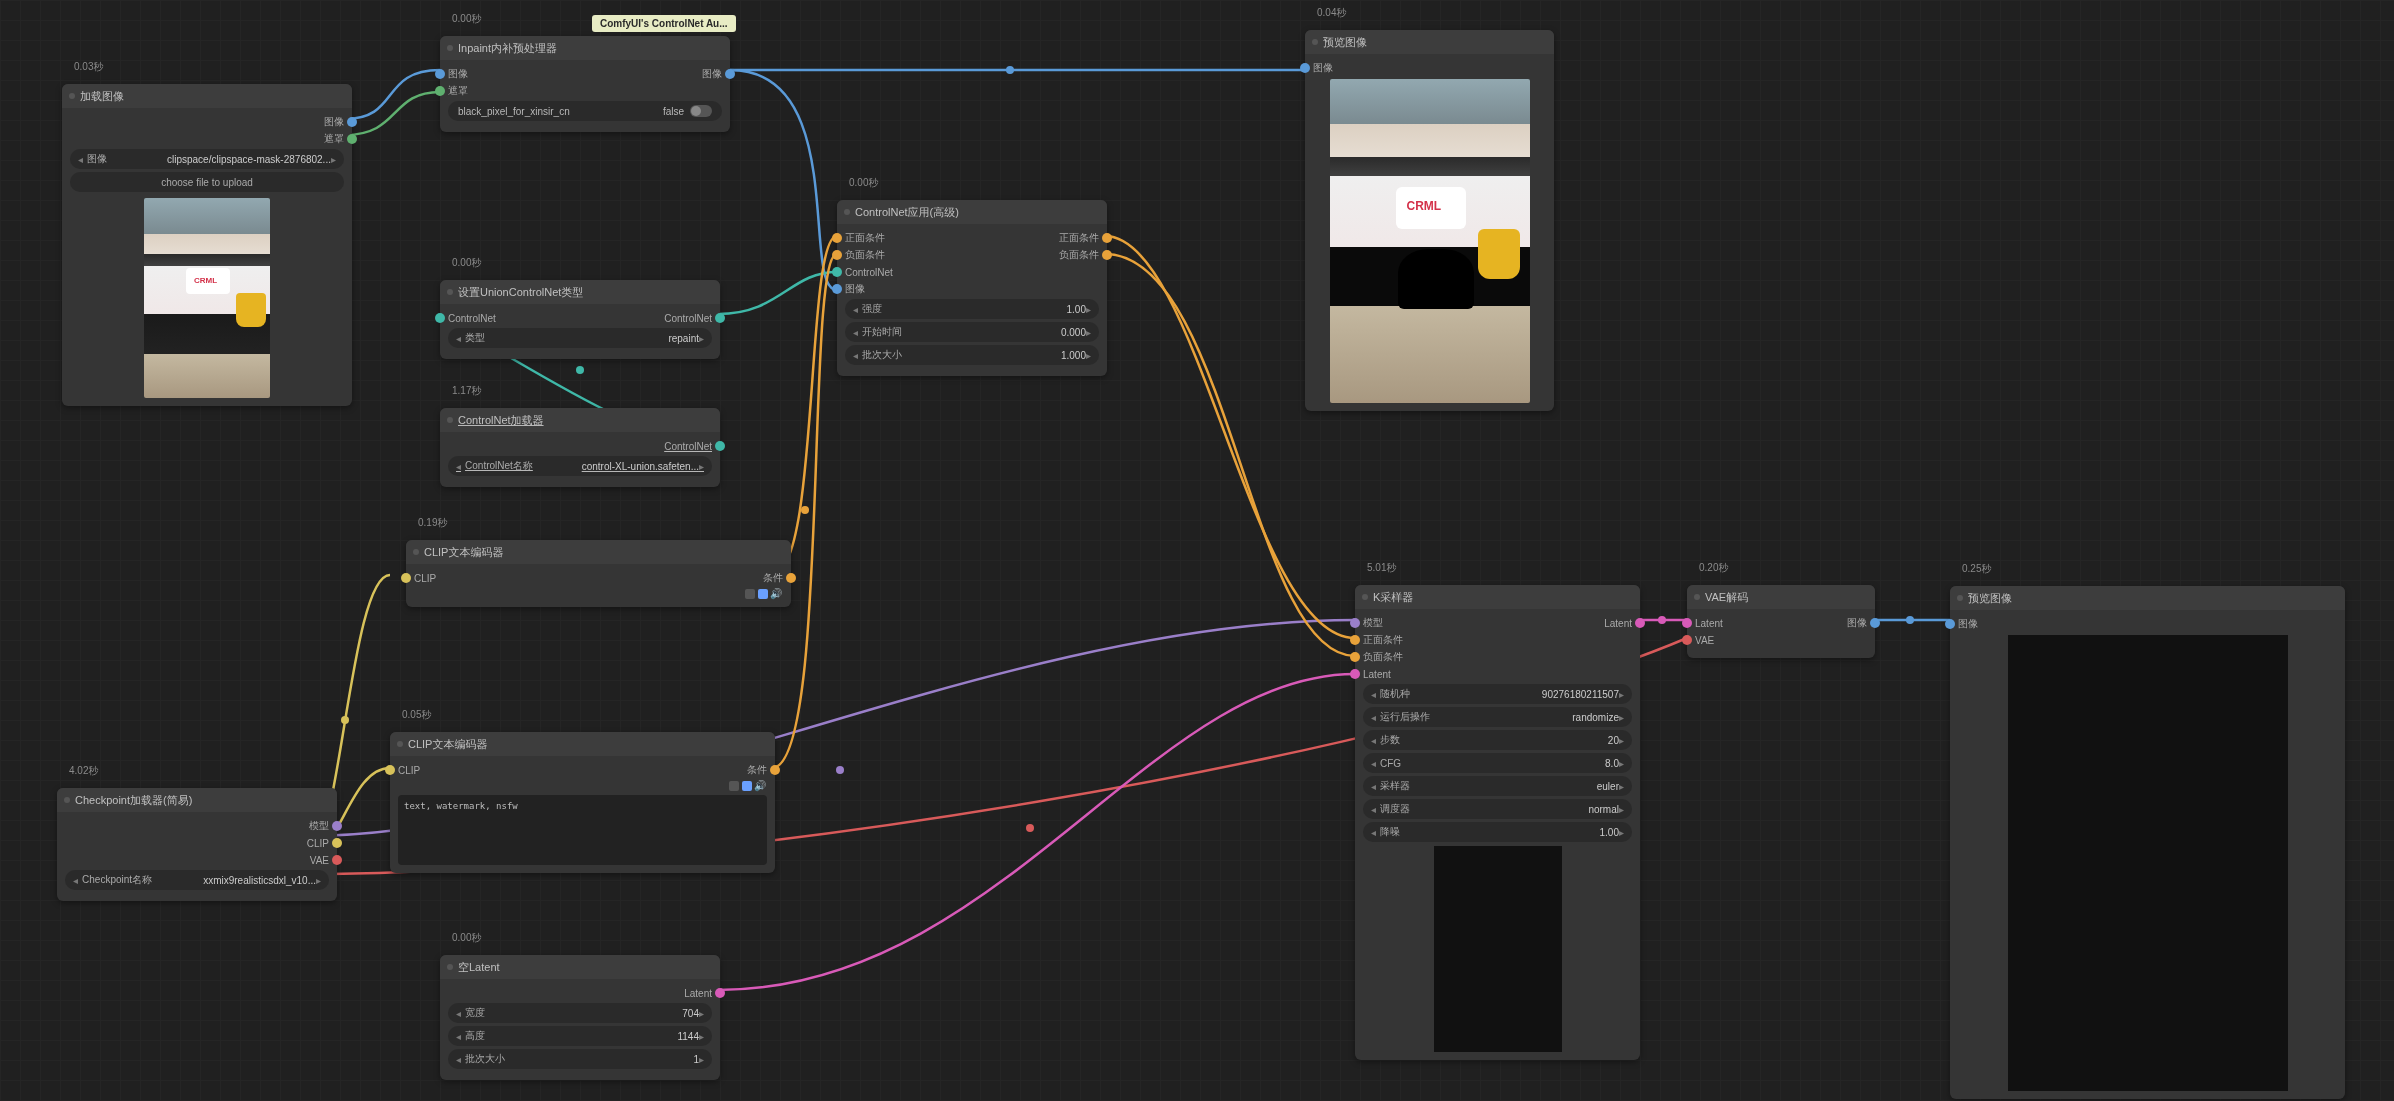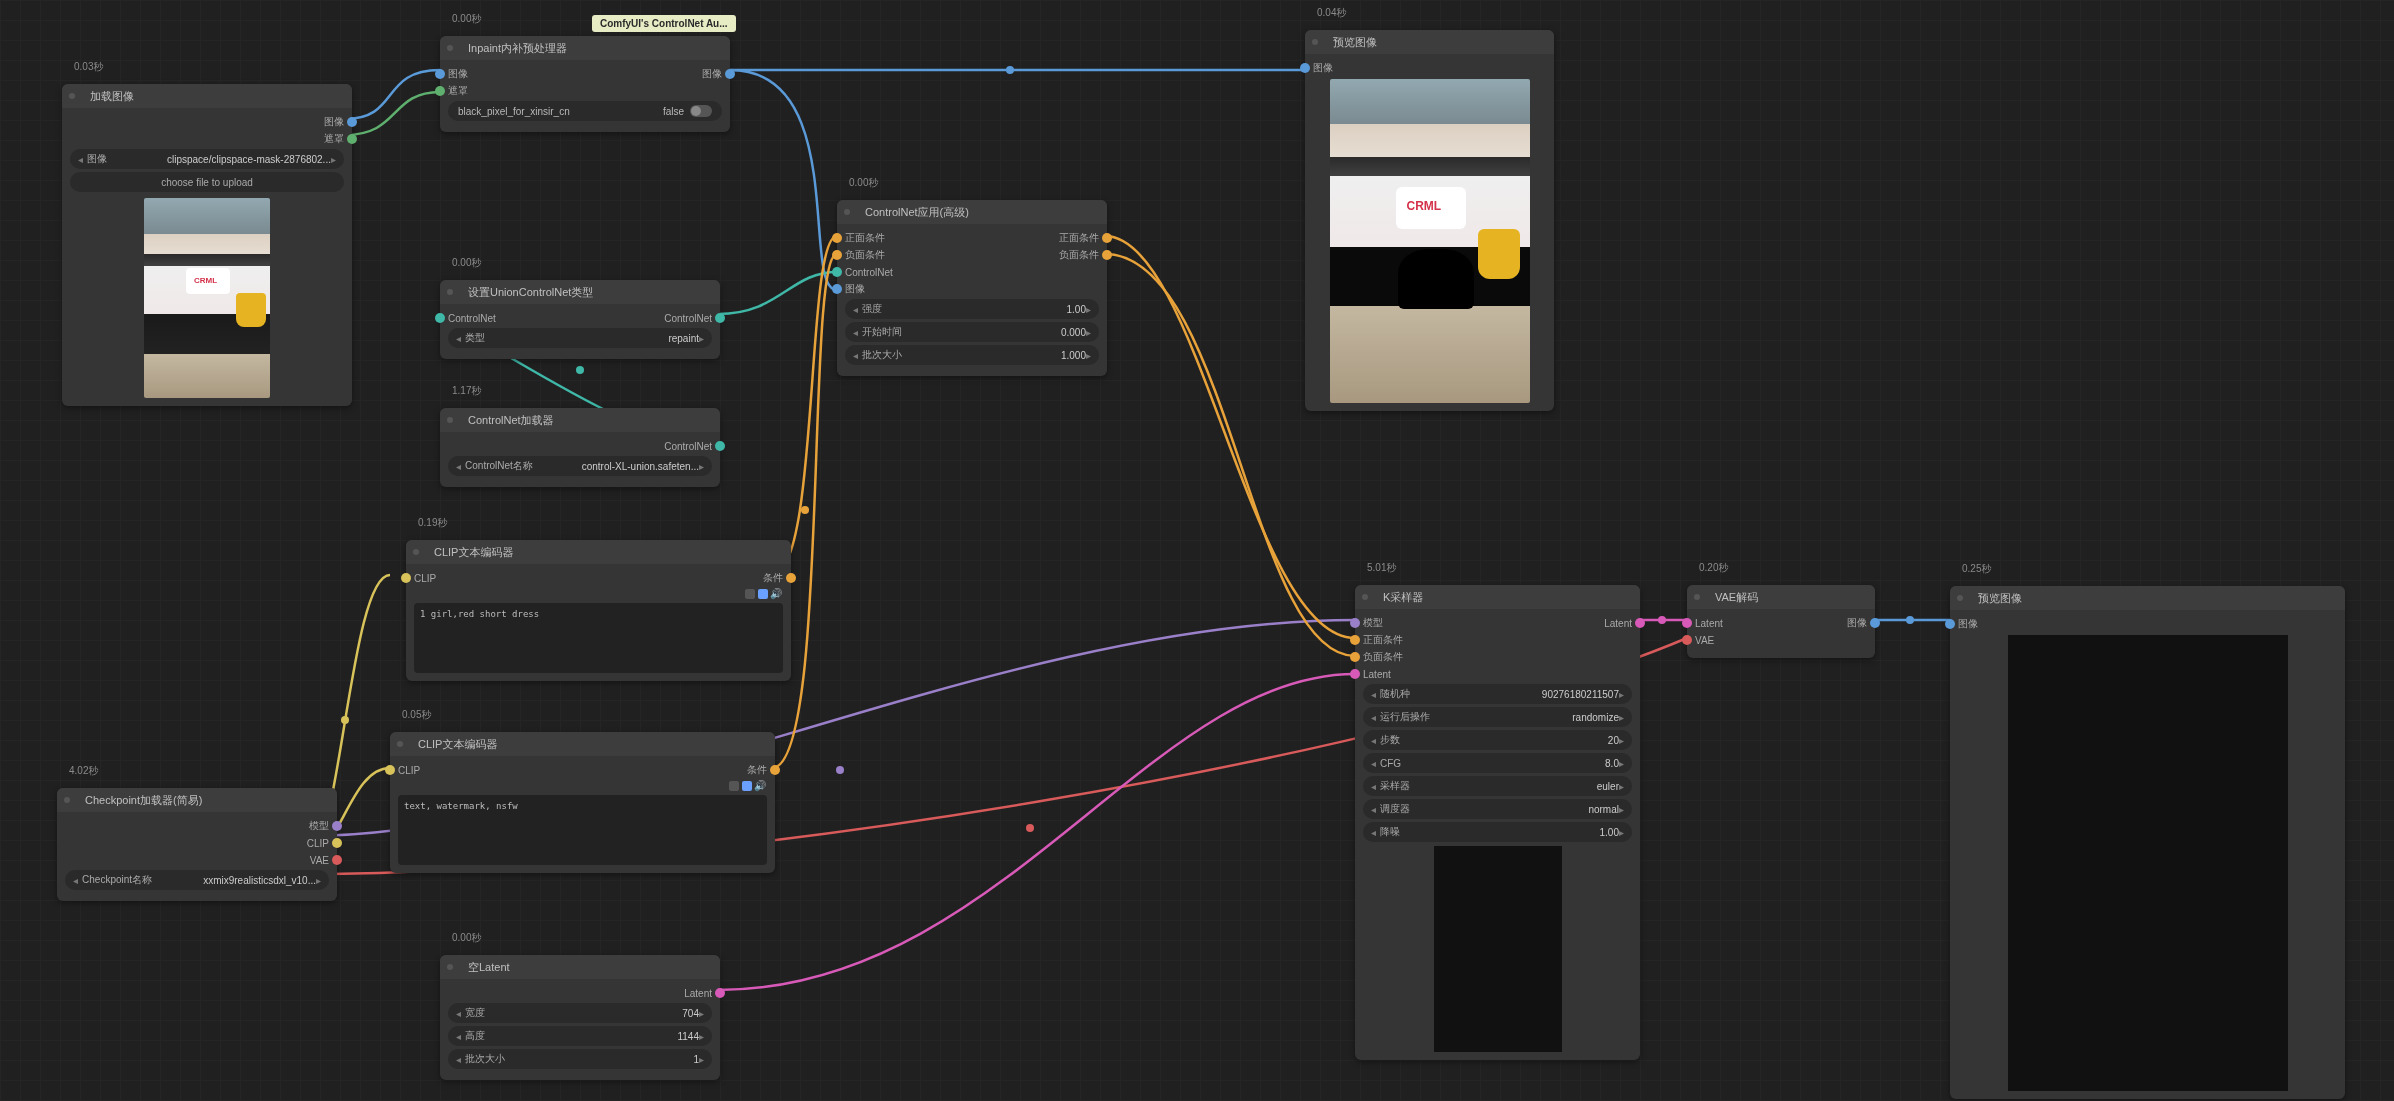--- a/index.html
+++ b/index.html
@@ -3,21 +3,21 @@
 <meta charset="utf-8">
 <style>
 * { margin:0; padding:0; box-sizing:border-box; }
 body { background:#202020; font-family:sans-serif; font-size:10px; color:#b8b8b8; overflow:hidden; width:2394px; height:1101px; position:relative; }
 body::before { content:""; position:absolute; inset:0;
   background-image:linear-gradient(#2a2a2a 1px,transparent 1px),linear-gradient(90deg,#2a2a2a 1px,transparent 1px);
   background-size:20px 20px; opacity:.5; z-index:0; }
 svg.links { position:absolute; inset:0; width:2394px; height:1101px; z-index:1; pointer-events:none; }
 .node { position:absolute; background:#353535; border-radius:6px; z-index:2; box-shadow:0 2px 6px rgba(0,0,0,.4); }
 .timing { position:absolute; top:-24px; left:12px; font-size:10px; color:#8a8a8a; }
-.title { height:24px; line-height:24px; padding-left:28px; background:#3d3d3d; border-radius:6px 6px 0 0; font-size:11px; color:#c0c0c0; position:relative; }
+.title { height:24px; line-height:24px; padding-left:18px; background:#3d3d3d; border-radius:6px 6px 0 0; font-size:11px; color:#c0c0c0; position:relative; }
 .title::before { content:""; position:absolute; left:7px; top:9px; width:6px; height:6px; border-radius:50%; background:#555; }
 .body { padding:4px 8px 8px; }
 .row { display:flex; justify-content:space-between; align-items:center; font-size:10px; color:#aaa; margin:3px 0; min-height:14px; position:relative; }
 .slot-in, .slot-out { width:10px; height:10px; border-radius:50%; position:absolute; top:2px; }
 .slot-in { left:-13px; } .slot-out { right:-13px; }
 .widget { background:#2a2a2a; border-radius:10px; height:20px; display:flex; align-items:center; padding:0 8px; margin:3px 0; font-size:10px; color:#aaa; justify-content:space-between; }
 .widget .arrow { color:#777; cursor:pointer; }
 .widget .lbl { margin-left:4px; margin-right:auto; }
 .widget .val { color:#ccc; }
 .textarea { background:#222; border-radius:4px; padding:6px; min-height:70px; margin-top:4px; font-family:monospace; font-size:9px; color:#bbb; white-space:pre-wrap; }
@@ -143,21 +143,21 @@
       </div>
     <div class="widget">
       <span class="arrow">◂</span>
         <span class="lbl">类型</span>
         <span class="val">repaint</span>
         <span class="arrow">▸</span>
     </div>
   </div>
 </div>
 
-<div class="node" style="left:440px; top:408px; width:280px;">
+<div class="node" style="left:440px; top:408px; width:280px;text-decoration:underline;">
   <div class="timing">1.17秒</div>
   <div class="title">ControlNet加载器</div>
   <div class="body">
     <div class="row">
         <span></span>
         <span>ControlNet</span>
         <span class="slot-out" style="background:#3fb8a8"></span>
       </div>
     <div class="widget">
       <span class="arrow">◂</span>
@@ -176,21 +176,20 @@
         <span class="slot-in" style="background:#d8c25a"></span>
         <span>CLIP</span>
         <span>条件</span>
         <span class="slot-out" style="background:#e8a23a"></span>
       </div>
     <div class="toggle">
         <span class="box"></span>
         <span class="box on"></span>
         <span>🔊</span>
       </div>
-    <div class="textarea">1 girl,red short dress</div>
   </div>
 </div>
 
 <div class="node" style="left:390px; top:732px; width:385px;">
   <div class="timing">0.05秒</div>
   <div class="title">CLIP文本编码器</div>
   <div class="body">
     <div class="row">
         <span class="slot-in" style="background:#d8c25a"></span>
         <span>CLIP</span>

